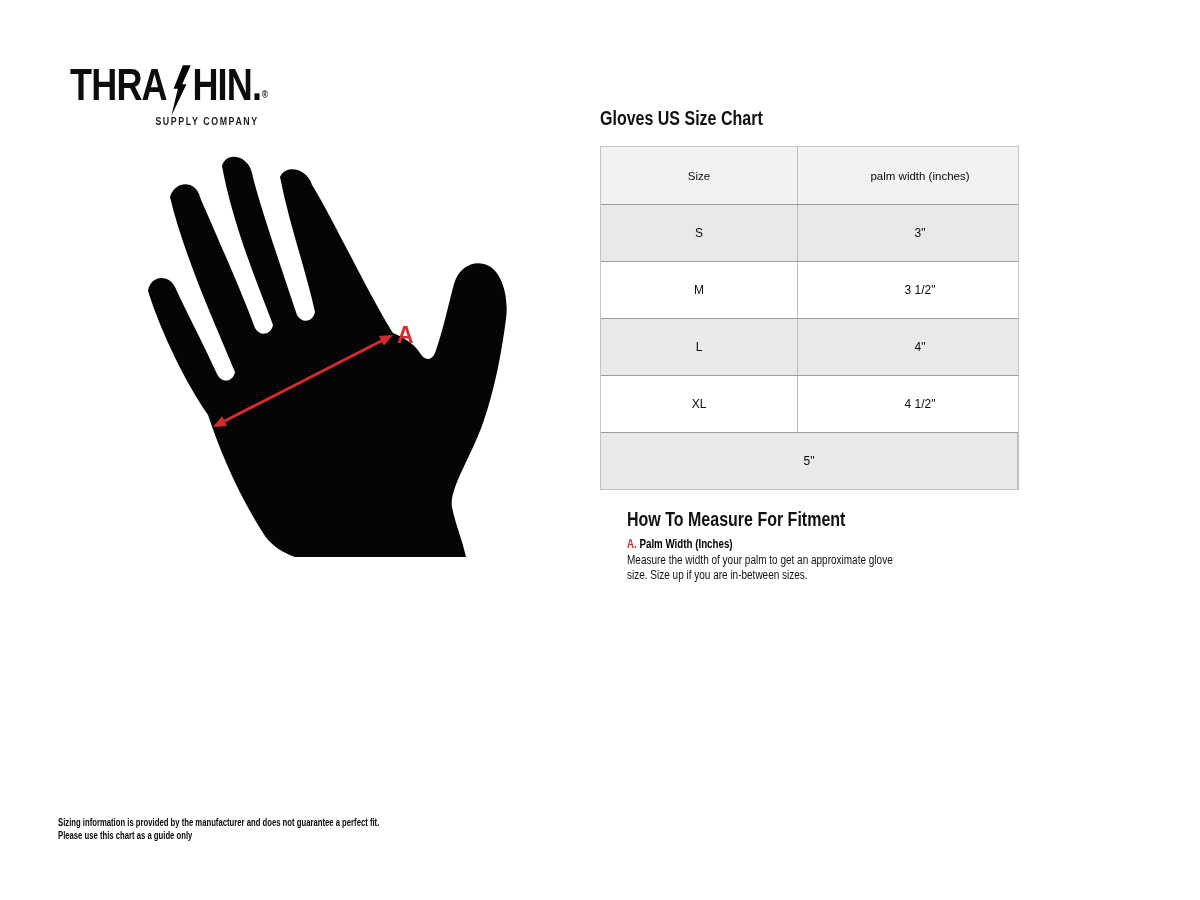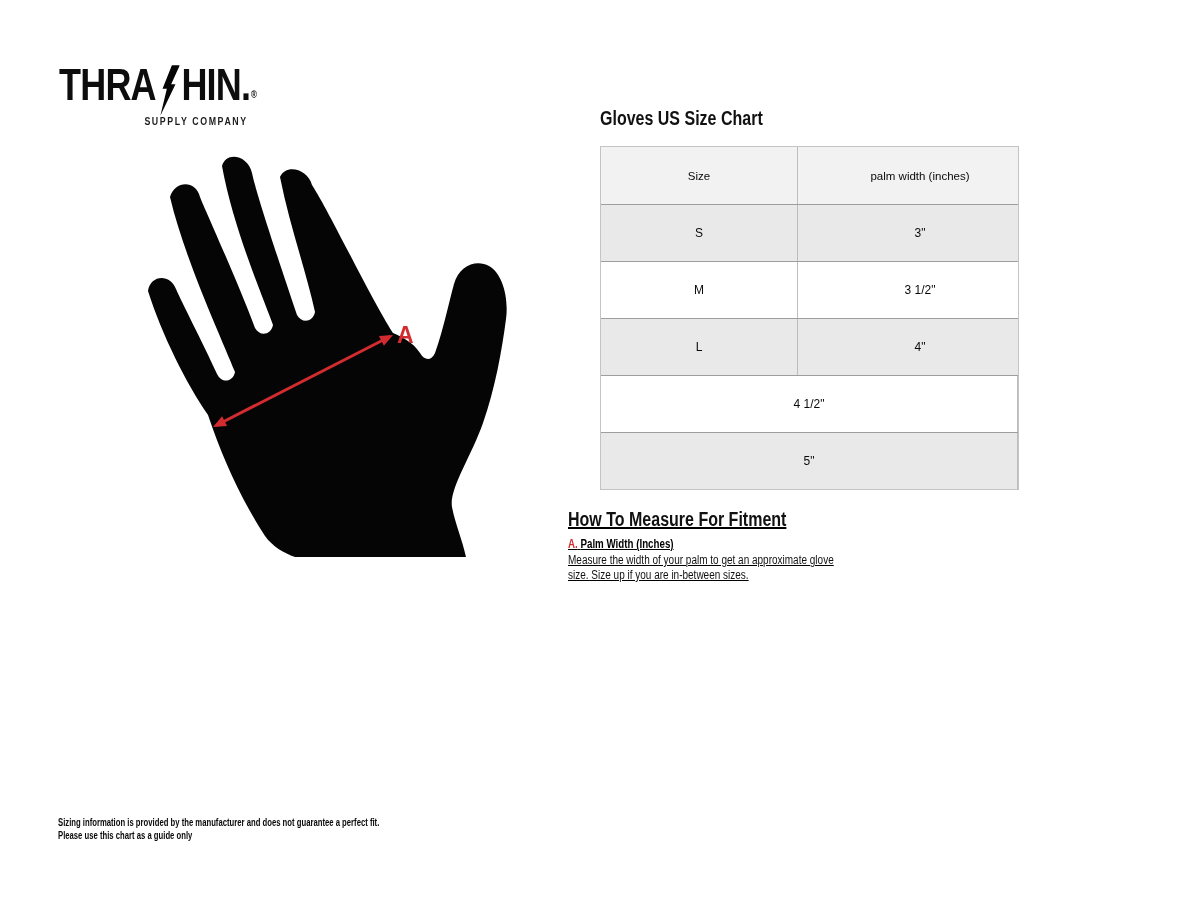--- a/index.html
+++ b/index.html
@@ -1,21 +1,21 @@
 <!DOCTYPE html>
 <html style="--red: #d22c30; --ink: #050505; --table_header_bg: #f2f2f2; --table_alt_bg: #e9e9e9; --table_border_outer: #c4c4c4; --table_border_row: #9e9e9e; --table_border_col: #bdbdbd;"><head>
 <meta charset="utf-8">
 <style>
   html,body{margin:0;padding:0;background:#ffffff;}
   .canvas{
     position:relative;width:1200px;height:900px;background:#ffffff;
     font-family:"Liberation Sans",sans-serif;color:#000;overflow:hidden;
   }
   
-  .logo{position:absolute;left:59px;top:62px;}
+  .logo{position:absolute;left:70px;top:62px;}
   .logo-scale{transform:scaleX(0.8);transform-origin:left top;width:260px;}
   .logo-row{display:flex;align-items:flex-start;font-weight:bold;font-size:45px;
     line-height:1;letter-spacing:-1px;color:#0d0d0d;white-space:nowrap;}
   .bolt{width:27px;height:57px;margin:0 2px 0 3px;flex:0 0 auto;}
   .bolt polygon{fill:var(--ink);}
   .reg{font-size:10px;font-weight:bold;letter-spacing:0;margin-top:28px;margin-left:1px;}
   .tagline{width:236px;margin-top:-4px;text-align:right;font-size:11px;
     letter-spacing:2px;font-weight:600;color:#1c1c1c;white-space:nowrap;}
   
   .hand{position:absolute;left:140px;top:145px;width:376px;height:418px;}
@@ -31,21 +31,21 @@
     border:1px solid var(--table_border_outer);box-sizing:border-box;}
   .tr{display:flex;height:56px;background:#ffffff;gap:24px;}
   .tr.th-row{height:57px;background:var(--table_header_bg);}
   .tr + .tr{border-top:1px solid var(--table_border_row);}
   .tr:nth-child(even){background:var(--table_alt_bg);}
   .td{flex:1 1 50%;display:flex;align-items:center;justify-content:center;
     font-size:12px;color:#0a0a0a;}
   .td:first-child{border-right:1px solid var(--table_border_col);}
   .th-row .td{font-size:11.5px;}
   
-  .fitment{position:absolute;left:568px;top:508px;text-decoration:underline;}
+  .fitment{position:absolute;left:627px;top:508px;}
   .fit-title{font-size:20px;font-weight:bold;color:#111;line-height:22px;
     transform:scaleX(0.8);transform-origin:left top;white-space:nowrap;}
   .fit-label{margin-top:7px;font-size:13px;font-weight:bold;line-height:14px;
     transform:scaleX(0.75);transform-origin:left top;white-space:nowrap;}
   .fit-label .red{color:var(--red);}
   .fit-desc{margin-top:2px;font-size:12.5px;line-height:15px;color:#111;
     transform:scaleX(0.8);transform-origin:left top;white-space:nowrap;}
   
   .disclaimer{position:absolute;left:58px;top:816px;font-size:11px;font-weight:700;
     line-height:12.5px;color:#0a0a0a;transform:scaleX(0.7);transform-origin:left top;
@@ -117,20 +117,21 @@
     </div>
     <div class="tr">
       <div class="td">M</div>
       <div class="td">3 1/2"</div>
     </div>
     <div class="tr">
       <div class="td">L</div>
       <div class="td">4"</div>
     </div>
     <div class="tr">
+      <div class="td">XL</div>
       <div class="td">4 1/2"</div>
     </div>
     <div class="tr">
       <div class="td">5"</div>
     </div>
   </div>
 
   <div class="fitment">
     <div class="fit-title">How To Measure For Fitment</div>
     <div class="fit-label">

